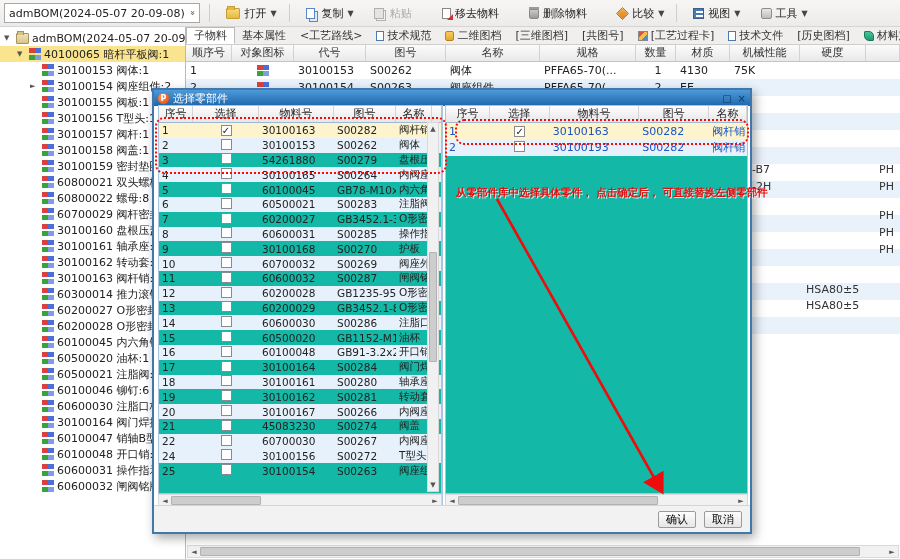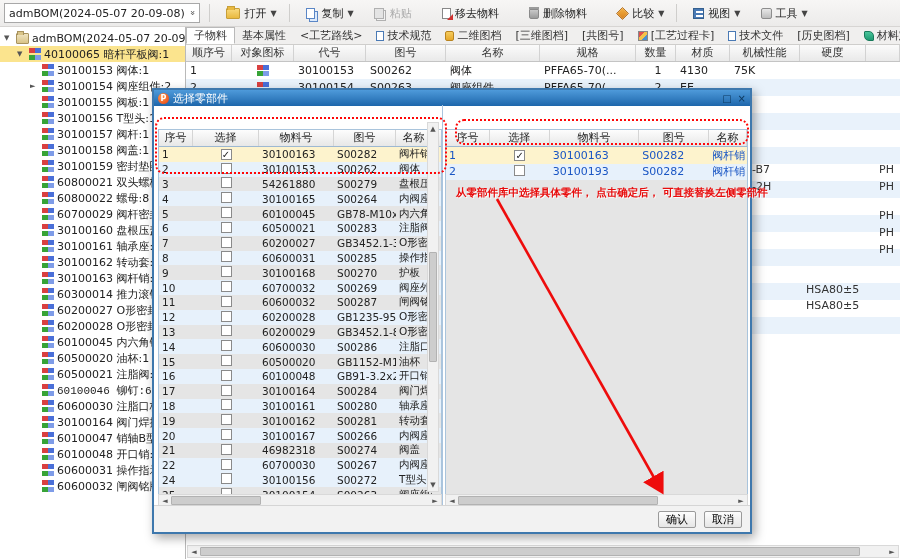--- a/index.html
+++ b/index.html
@@ -100,21 +100,21 @@
   
   .dialog { position:absolute; left:152px; top:88px; width:600px; height:446px;
     background:#fff; border:2px solid #3e78ad; box-shadow:3px 4px 10px rgba(0,0,0,.35); z-index:10; }
   .dlg-title { position:absolute; left:0; top:0; right:0; height:16px;
     background:linear-gradient(#4e9ada,#1d66ab); color:#fff; display:flex; align-items:center;
     padding:0 4px; gap:4px; }
   .dlg-logo { width:11px; height:11px; border-radius:50%; background:radial-gradient(circle at 35% 35%,#ff9a4d,#e33d10);
     color:#fff; font-size:8px; font-weight:bold; text-align:center; line-height:11px; flex:none; }
   .dlg-title-text { font-size:11px; }
   .dlg-winbtns { margin-left:auto; display:flex; gap:6px; color:#0d3a61; font-size:10px; }
-  .dlg-table { position:absolute; background:#e5e5e5; border:1px solid #a9c4dc; overflow:hidden;margin-top:24px; }
+  .dlg-table { position:absolute; background:#14b8a6; border:1px solid #a9c4dc; overflow:hidden; }
   .dt-head { display:flex; height:17px; background:linear-gradient(#fdfdfd,#e7e7e7);
     border-bottom:1px solid #9db8d2; }
   .dt-head .c { text-align:center; line-height:16px; border-right:1px solid #d5d5d5;
     overflow:hidden; white-space:nowrap; }
   .dt-row { display:flex; align-items:center; }
   .dt-row.alt { background:#e7f1fb; }
   .dt-row.hl { background:#fdf3cd; }
   .dt-row .c { overflow:hidden; white-space:nowrap; padding-left:3px; }
   .dt-row .c.ctr { text-align:center; padding-left:0; }
   .left-rows .dt-row { height:14.8px; font-size:10.5px; }
@@ -331,21 +331,21 @@
         <span class="part-icon"></span>
         <span>60500020 油杯:1</span>
       </div>
 
       <div class="titem alt" style="padding-left: 30px;">
         <span class="twist off"></span>
         <span class="part-icon"></span>
         <span>60500021 注脂阀:2</span>
       </div>
 
-      <div class="titem" style="padding-left: 30px; font-family: Liberation Mono, monospace;">
+      <div class="titem" style="padding-left: 30px;">
         <span class="twist off"></span>
         <span class="part-icon"></span>
         <span>60100046 铆钉:6</span>
       </div>
 
       <div class="titem alt" style="padding-left: 30px;">
         <span class="twist off"></span>
         <span class="part-icon"></span>
         <span>60600030 注脂口标牌:1</span>
       </div>
@@ -686,21 +686,21 @@
           <div class="c" style="width:34px">20</div>
           <div class="c ctr" style="width:66px"><span class="cb dummy"></span></div>
           <div class="c" style="width:75px">30100167</div>
           <div class="c" style="width:62px">S00266</div>
           <div class="c" style="width:36px">内阀座定</div>
         </div>
 
         <div class="dt-row">
           <div class="c" style="width:34px">21</div>
           <div class="c ctr" style="width:66px"><span class="cb dummy"></span></div>
-          <div class="c" style="width:75px">46982318</div>
+          <div class="c" style="width:75px">45083230</div>
           <div class="c" style="width:62px">S00274</div>
           <div class="c" style="width:36px">阀盖</div>
         </div>
 
         <div class="dt-row alt">
           <div class="c" style="width:34px">22</div>
           <div class="c ctr" style="width:66px"><span class="cb dummy"></span></div>
           <div class="c" style="width:75px">60700030</div>
           <div class="c" style="width:62px">S00267</div>
           <div class="c" style="width:36px">内阀座密</div>

